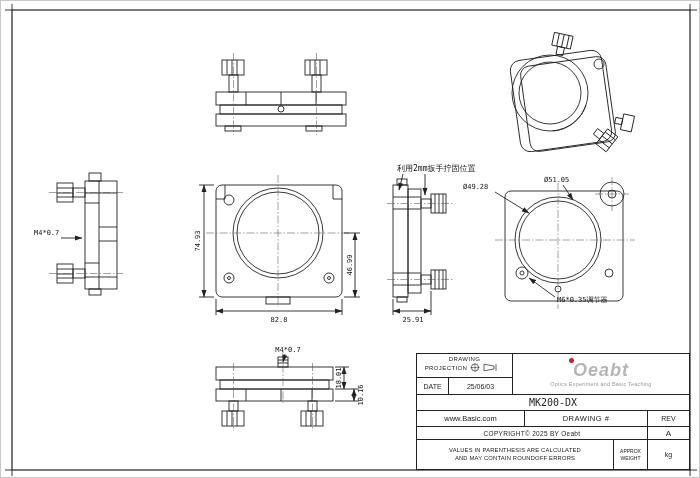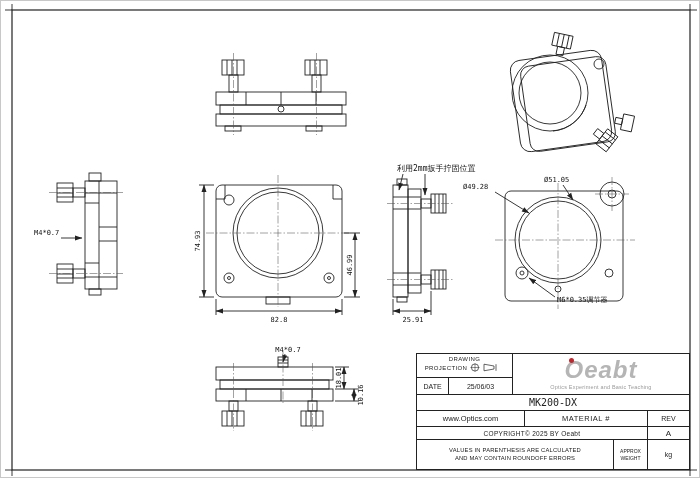--- a/index.html
+++ b/index.html
@@ -17,21 +17,21 @@
       font-family:"Liberation Sans",sans-serif;}
   .tb *{box-sizing:border-box;}
   .r1{display:flex;height:40px;}
   .leftcol{width:96px;display:flex;flex-direction:column;border-right:1px solid #222;}
   .projcell{height:24px;border-bottom:1px solid #222;font-size:6px;text-align:center;padding-top:2px;letter-spacing:.4px;}
   .projline2{display:flex;align-items:center;justify-content:center;gap:3px;margin-top:1px;}
   .daterow{flex:1;display:flex;font-size:7px;}
   .datelabel{width:32px;border-right:1px solid #222;display:flex;align-items:center;justify-content:center;}
   .dateval{flex:1;display:flex;align-items:center;justify-content:center;}
   .logocell{flex:1;display:flex;flex-direction:column;align-items:center;justify-content:center;position:relative;}
-  .logotext{font-size:24px;font-weight:bold;font-style:italic;color:#b5b5b5;letter-spacing:1px;line-height:1;}
+  .logotext{font-size:18px;font-weight:bold;font-style:italic;color:#b5b5b5;letter-spacing:1px;line-height:1;}
   .logodot{position:absolute;top:4px;left:56px;width:5px;height:5px;border-radius:50%;background:#c2272d;}
   .tagline{font-size:5.5px;color:#9a9a9a;margin-top:2px;letter-spacing:.2px;}
   .mkrow{height:16px;border-top:1px solid #222;display:flex;align-items:center;justify-content:center;
          font-family:"DejaVu Sans Mono",monospace;font-size:10px;}
   .wwwrow{height:16px;border-top:1px solid #222;display:flex;font-size:7.5px;}
   .webcell{width:108px;border-right:1px solid #222;display:flex;align-items:center;justify-content:center;}
   .matcell{flex:1;display:flex;align-items:center;justify-content:center;letter-spacing:.5px;}
   .revcell{width:42px;border-left:1px solid #222;display:flex;align-items:center;justify-content:center;font-size:7px;}
   .cprow{height:13px;border-top:1px solid #222;display:flex;font-size:6.5px;}
   .cpcell{flex:1;display:flex;align-items:center;justify-content:center;letter-spacing:.3px;}
@@ -288,22 +288,22 @@
     <div class="logocell">
       <span class="logodot"></span>
       <div class="logotext">Oeabt</div>
       <div class="tagline">Optics Experiment and Basic Teaching</div>
     </div>
   </div>
 
   <div class="mkrow">MK200-DX</div>
 
   <div class="wwwrow">
-    <div class="webcell">www.Optics.com</div>
-    <div class="matcell">MATERIAL #</div>
+    <div class="webcell">www.Basic.com</div>
+    <div class="matcell">DRAWING #</div>
     <div class="revcell">REV</div>
   </div>
 
   <div class="cprow">
     <div class="cpcell">COPYRIGHT© 2025 BY Oeabt</div>
     <div class="revval">A</div>
   </div>
 
   <div class="discrow">
     <div class="disccell">

